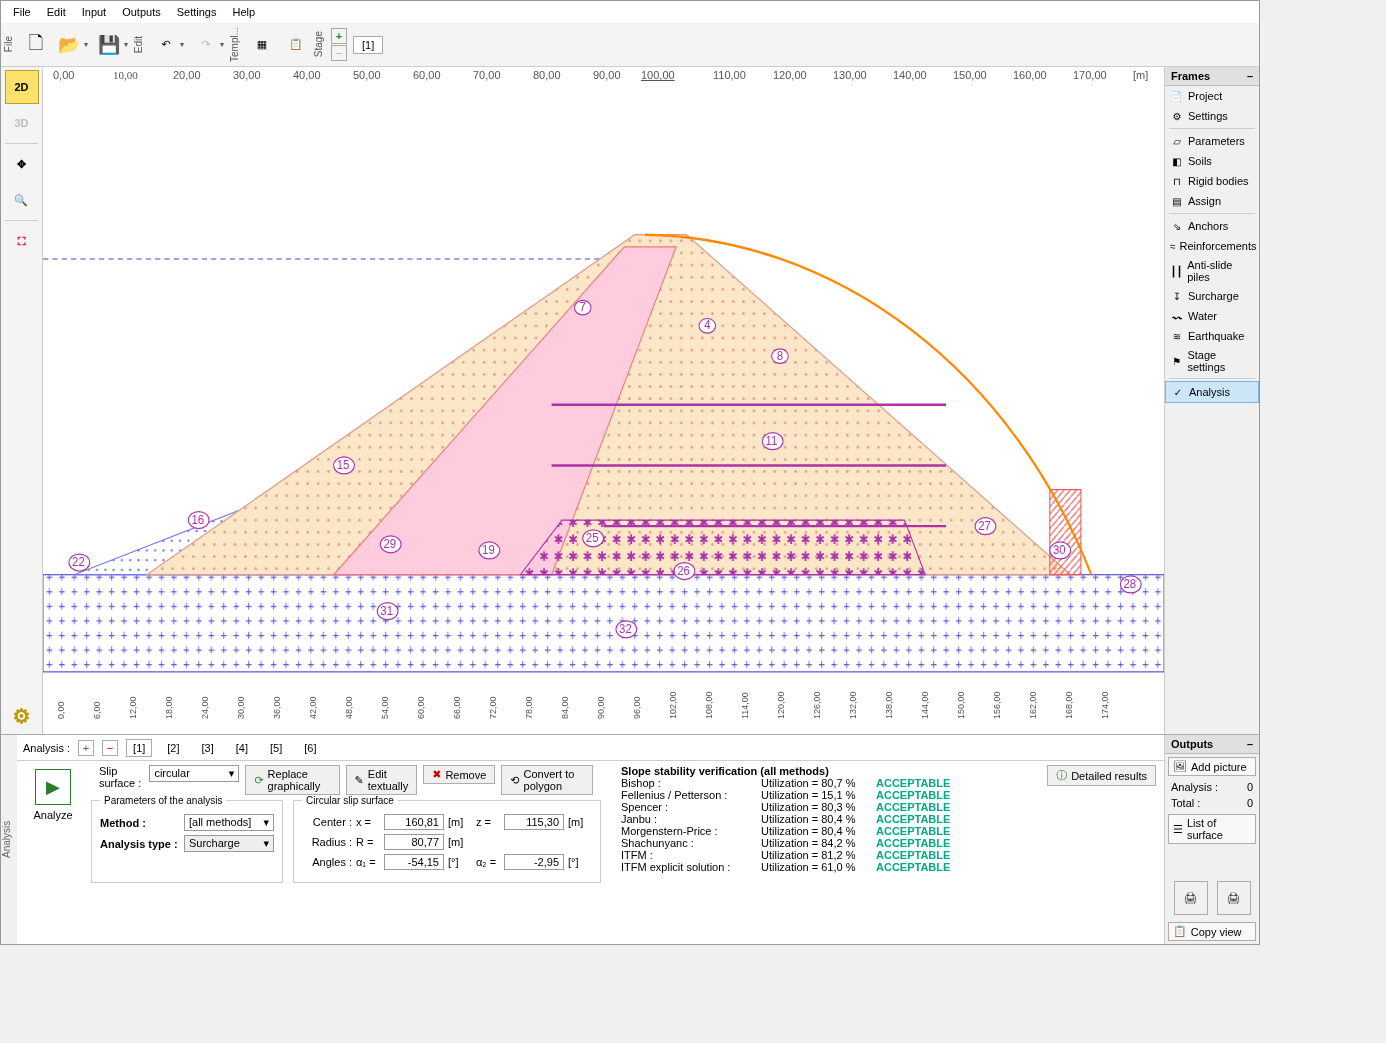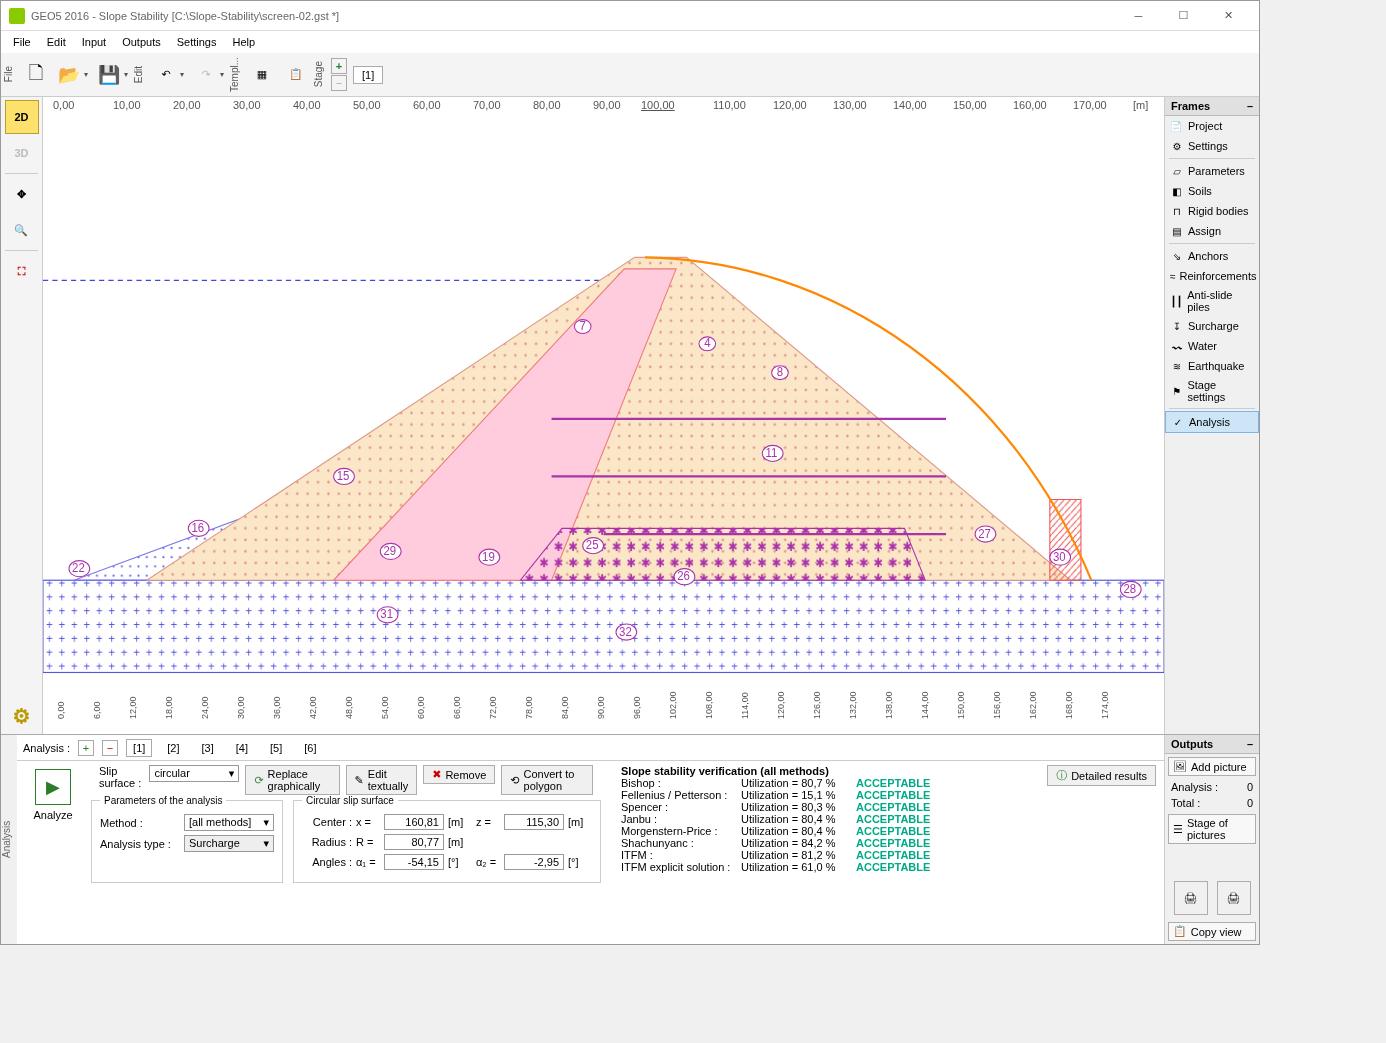--- a/index.html
+++ b/index.html
@@ -42,55 +42,46 @@
   .an-tab { padding: 2px 6px; border: 1px solid transparent; }
   .an-tab.active { border-color: #aaa; background: #fff; }
   .an-tool-row { height: 30px; display: flex; align-items: flex-start; padding: 0 8px; gap: 6px; }
   .an-btn { border: 1px solid #adadad; background: #f0f0f0; padding: 2px 8px; display: flex; align-items: center; gap: 4px; }
   .an-content { flex: 1; display: flex; padding: 4px 8px; gap: 10px; }
   .analyze-col { width: 56px; text-align: center; }
   .analyze-btn { width: 36px; height: 36px; border: 1px solid #2a7e2a; background: #fff; margin: 4px auto; display: flex; align-items: center; justify-content: center; }
   fieldset { border: 1px solid #ccc; padding: 4px 8px 8px; margin: 0; }
   legend { font-size: 10px; padding: 0 4px; }
   .param-row { display: flex; align-items: center; gap: 4px; margin: 4px 0; }
-  .param-label { width: 80px; }
+  .param-label { width: 80px; font-weight: bold; }
   .param-select { border: 1px solid #999; padding: 1px 4px; min-width: 90px; background: #fff; display: flex; justify-content: space-between; }
   .coord-label { width: 50px; text-align: right; }
   .coord-input { width: 60px; border: 1px solid #999; padding: 1px 4px; text-align: right; }
   .coord-unit { width: 24px; }
   .results { flex: 1; font-size: 10.5px; padding-left: 10px; }
   .res-title { font-weight: bold; }
   .res-row { display: flex; }
-  .res-method { width: 120px; }
+  .res-method { width: 140px; }
   .res-util { width: 115px; }
   .res-status { color: #0a8; font-weight: bold; }
   .outputs-panel { width: 95px; background: #f0f0f0; border-left: 1px solid #ccc; display: flex; flex-direction: column; border-top: 1px solid #aaa; }
   .out-btn { border: 1px solid #adadad; margin: 3px; padding: 2px 4px; display: flex; align-items: center; gap: 4px; background: #f8f8f8; }
   .out-row { display: flex; justify-content: space-between; padding: 2px 6px; }
   .print-row { display: flex; justify-content: space-around; padding: 4px; }
   .print-btn { width: 34px; height: 34px; border: 1px solid #adadad; display: flex; align-items: center; justify-content: center; }
   .ic-file,.ic-open,.ic-save { font-size: 18px; }
   .green { color: #2a7e2a; }
   .red { color: #c00; }
   .svg-drawing { width: 100%; height: 100%; }
 </style>
 </head>
 <body>
 
 <div class="window">
 
-  <div class="titlebar">
-    <div class="titlebar-icon"></div>
-    <div class="titlebar-title">GEO5 2016 - Slope Stability [C:\Slope-Stability\screen-02.gst *]</div>
-    <div class="win-btns">
-      <div class="win-btn">─</div>
-      <div class="win-btn">☐</div>
-      <div class="win-btn">✕</div>
-    </div>
-  </div>
 
   <div class="menubar">
     <div class="menubar-item">File</div>
     <div class="menubar-item">Edit</div>
     <div class="menubar-item">Input</div>
     <div class="menubar-item">Outputs</div>
     <div class="menubar-item">Settings</div>
     <div class="menubar-item">Help</div>
   </div>
 
@@ -150,21 +141,21 @@
       <div style="flex:1"></div>
       <div class="lt-btn">
           <span style="font-size:20px;color:#b90">⚙</span>
         </div>
     </div>
 
     <div class="canvas-area">
       <div class="ruler-top">
 
       <span class="ruler-tick" style="left: 10px;">0,00</span>
-          <span class="ruler-tick" style="left: 70px;">10,00</span>
+          <span class="ruler-tick" style="left: 70px; font-family: Liberation Serif, serif;">10,00</span>
           <span class="ruler-tick" style="left: 130px;">20,00</span>
           <span class="ruler-tick" style="left: 190px;">30,00</span>
           <span class="ruler-tick" style="left: 250px;">40,00</span>
           <span class="ruler-tick" style="left: 310px;">50,00</span>
           <span class="ruler-tick" style="left: 370px;">60,00</span>
           <span class="ruler-tick" style="left: 430px;">70,00</span>
           <span class="ruler-tick" style="left: 490px;">80,00</span>
           <span class="ruler-tick" style="left: 550px;">90,00</span>
           <span class="ruler-tick" style="left: 598px; text-decoration: underline;">100,00</span>
           <span class="ruler-tick" style="left: 670px;">110,00</span>
@@ -522,21 +513,21 @@
       <div class="out-row">
           <span>Analysis :</span>
           <span>0</span>
         </div>
       <div class="out-row">
           <span>Total :</span>
           <span>0</span>
         </div>
       <div class="out-btn">
           <span>☰</span>
-          <span>Stage of pictures</span>
+          <span>List of surface</span>
         </div>
       <div style="flex:1"></div>
       <div class="print-row">
         <div class="print-btn">
             <span>🖨</span>
           </div>
         <div class="print-btn">
             <span>🖨</span>
           </div>
       </div>

